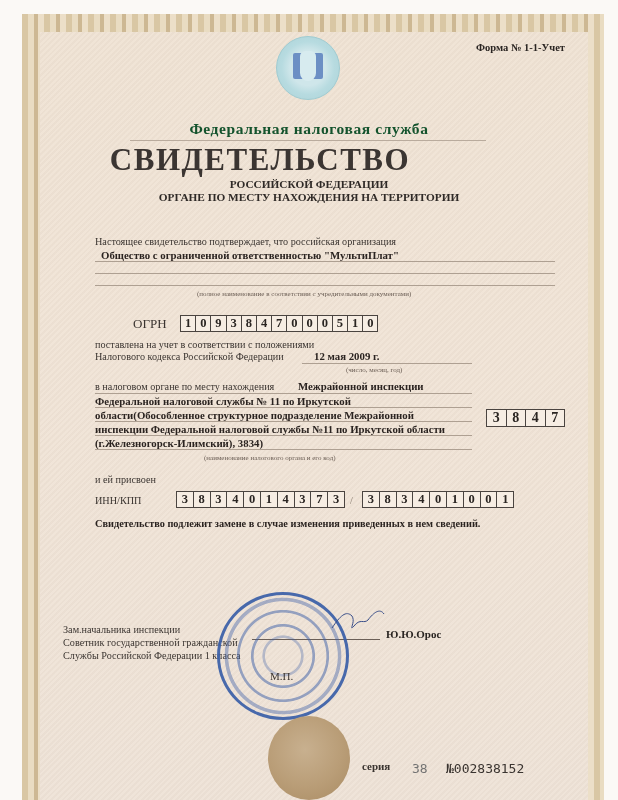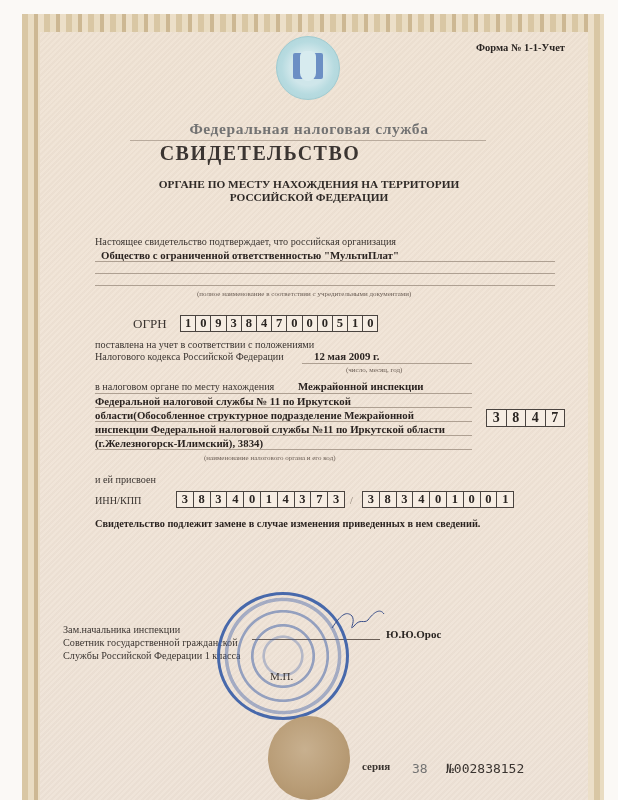--- a/index.html
+++ b/index.html
@@ -14,23 +14,23 @@
        linear-gradient(180deg, #efe2d3 0%, #f0e3d5 40%, #eee2d6 100%);
   }
   .fade-right { position:absolute; right:0; top:0; width:14px; height:800px; background:#fbf9f6; }
   .abs { position:absolute; }
   .form-no { left:476px; top:42px; font-size:10.5px; font-weight:bold; }
   .emblem { left:276px; top:36px; width:62px; height:62px; border-radius:50%;
      background: radial-gradient(circle at 50% 50%, #cfe6ea 0 40%, #b7dbe0 60%, #a9d1d6 100%);
      border:1px solid #9fcbd1; }
   .emblem .shield { position:absolute; left:16px; top:16px; width:30px; height:26px; background:#6c8fc4; border-radius:2px; }
   .emblem .shield-inner { position:absolute; left:23px; top:14px; width:16px; height:30px; background:#d7ebef; border-radius:6px 6px 9px 9px; }
-  .title-fns { left:0; width:618px; top:120px; text-align:center; font-size:15.5px; font-weight:bold; letter-spacing:0.6px; color:#737373; }
+  .title-fns { left:0; width:618px; top:120px; text-align:center; font-size:15.5px; font-weight:bold; letter-spacing:0.6px; color:#14532d; }
   .hr1 { left:130px; top:140px; width:356px; height:1px; background:#b9ab9d; }
-  .title-main { left:0; width:520px; top:142px; text-align:center; font-size:20px; font-weight:bold; letter-spacing:1.5px; color:#3b3532; }
+  .title-main { left:0; width:520px; top:142px; text-align:center; font-size:31px; font-weight:bold; letter-spacing:1.5px; color:#3b3532; }
   .subtitle { left:0; width:618px; top:178px; text-align:center; font-size:11.3px; font-weight:bold; line-height:12.8px; color:#2f2a27; }
   .txt { font-size:10.2px; color:#3a3430; white-space:nowrap; }
   .bold { font-weight:bold; font-size:10.8px; color:#2a2320; }
   .hint { font-size:7px; color:#6b5e55; white-space:nowrap; }
   .line { height:1px; background:#aea092; }
   .boxes { display:flex; border:1px solid #4a4440; background:#f6ede3; }
   .boxes span { display:inline-block; text-align:center; font-weight:bold; border-left:1px solid #4a4440; color:#2a2522; }
   .boxes span:first-child { border-left:none; }
   .b-ogrn span { width:14.2px; height:15px; line-height:15px; font-size:12.5px; }
   .b-inn span { width:15.8px; height:15px; line-height:15px; font-size:12.5px; }
@@ -57,22 +57,22 @@
 
 <div class="abs emblem">
   <div class="shield"></div>
   <div class="shield-inner"></div>
 </div>
 
 <div class="abs title-fns">Федеральная налоговая служба</div>
 <div class="abs hr1"></div>
 <div class="abs title-main">СВИДЕТЕЛЬСТВО</div>
 <div class="abs subtitle">
+  <div>РОССИЙСКОЙ ФЕДЕРАЦИИ</div>
   <div>ОРГАНЕ  ПО МЕСТУ НАХОЖДЕНИЯ НА ТЕРРИТОРИИ</div>
-  <div>РОССИЙСКОЙ ФЕДЕРАЦИИ</div>
 </div>
 
 <div class="abs txt" style="left:95px;top:236px;">Настоящее свидетельство подтверждает, что российская организация</div>
 <div class="abs bold" style="left:101px;top:249px;">Общество с ограниченной ответственностью "МультиПлат"</div>
 <div class="abs line" style="left:95px;top:261px;width:460px;"></div>
 <div class="abs line" style="left:95px;top:273px;width:460px;"></div>
 <div class="abs line" style="left:95px;top:285px;width:460px;"></div>
 <div class="abs hint" style="left:197px;top:290px;">(полное наименование в соответствии с учредительными документами)</div>
 
 <div class="abs txt" style="left:133px;top:316px;font-size:13px;">ОГРН</div>

